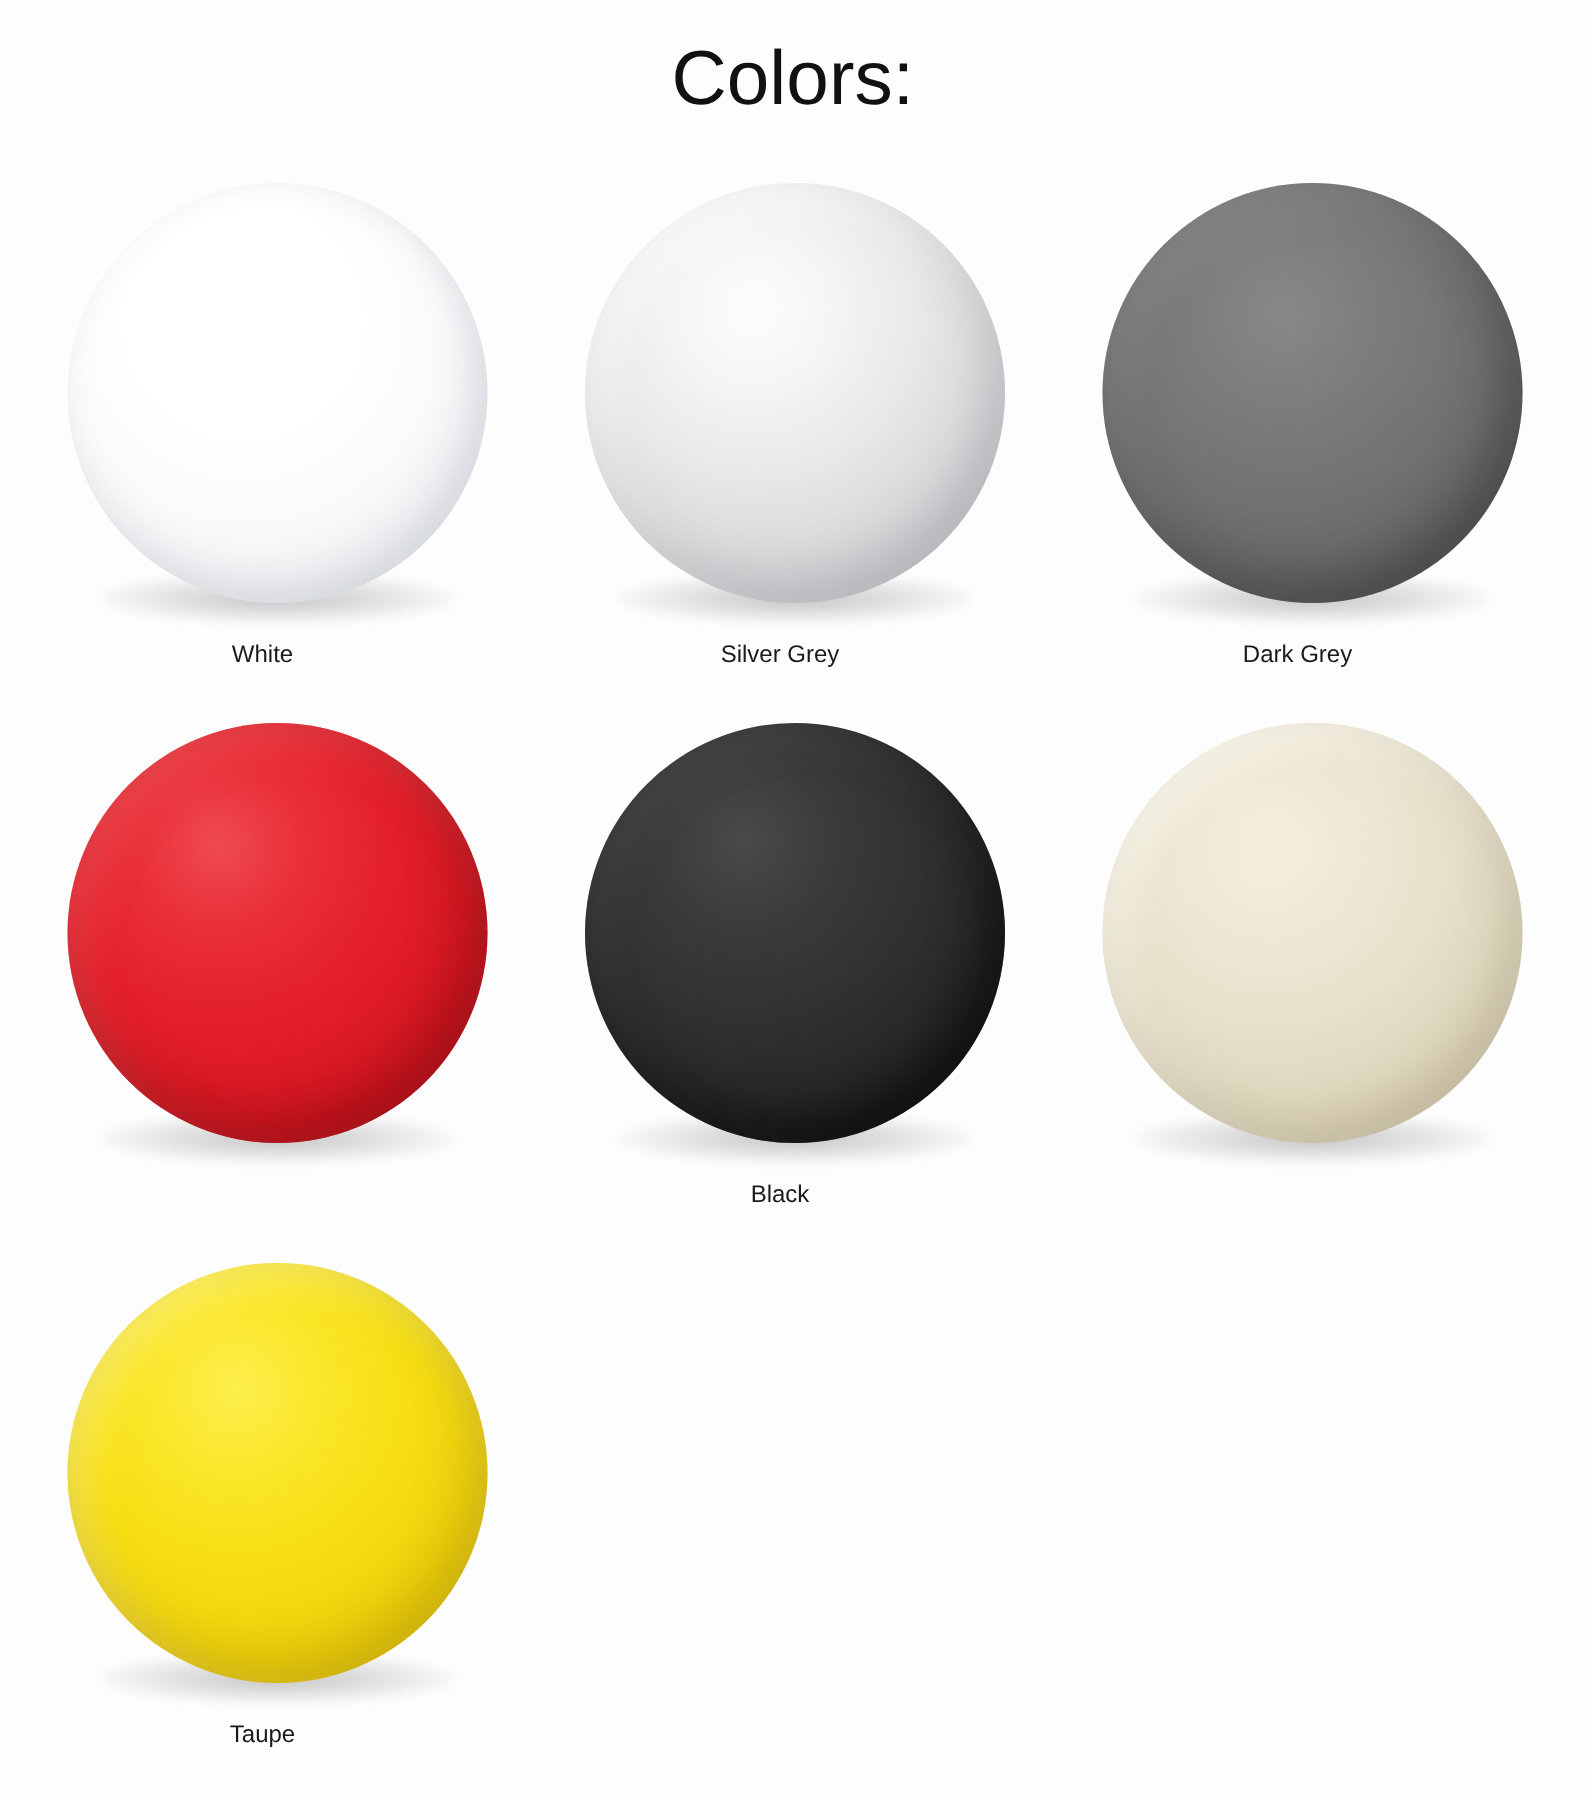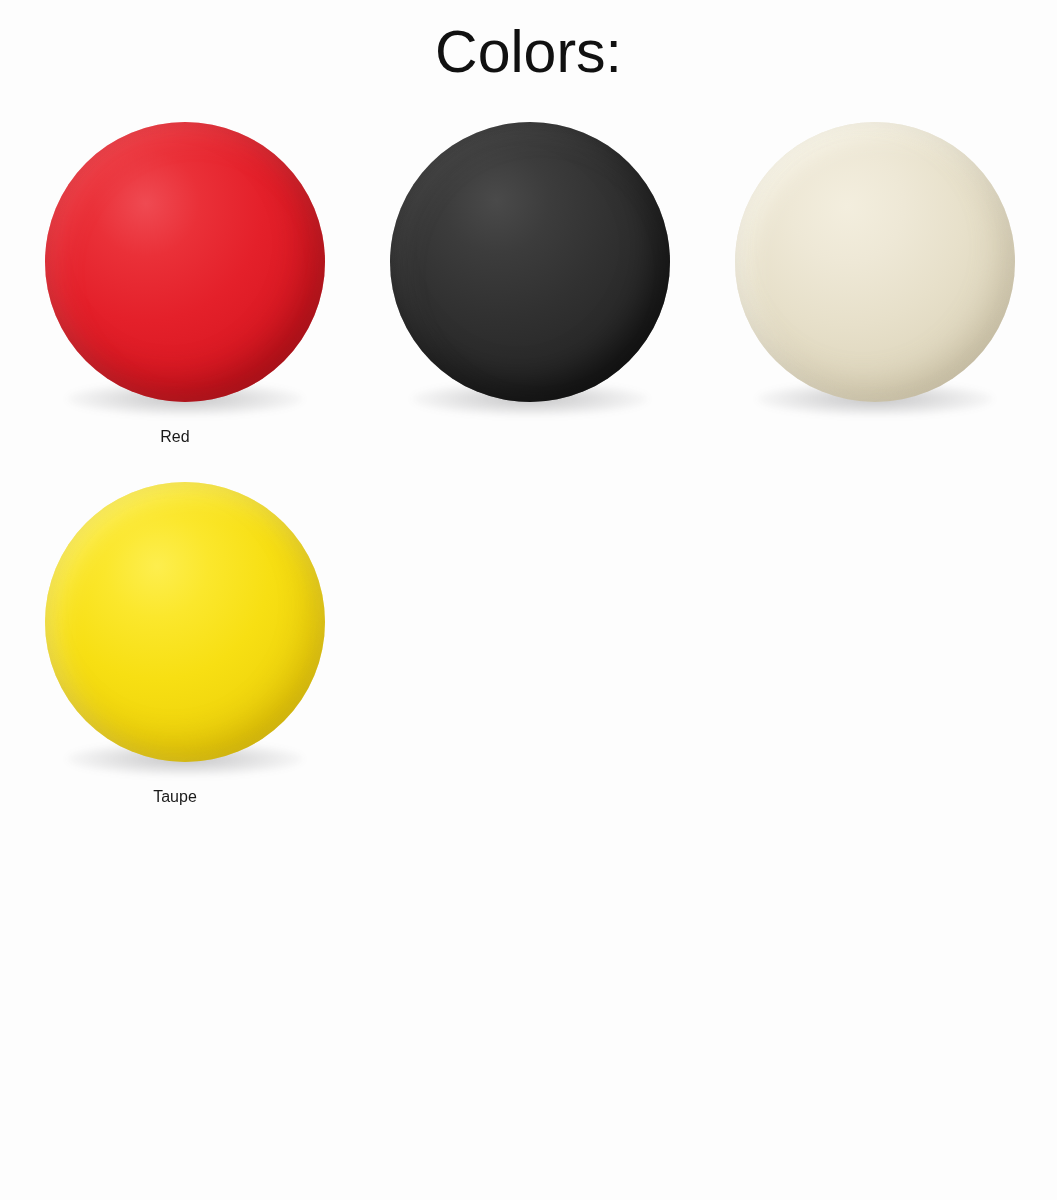--- a/index.html
+++ b/index.html
@@ -16,21 +16,21 @@
     position: relative;
   }
 
   
   .page-title {
     position: absolute;
     top: 22px;
     left: 0;
     width: 1057px;
     text-align: center;
-    font-size: 59px;
+    font-size: 51px;
     line-height: 60px;
     font-weight: 400;
     color: #111111;
     letter-spacing: 0px;
     font-family: "Liberation Sans", sans-serif;
   }
 
   
   .swatch-grid {
     position: absolute;
@@ -189,36 +189,63 @@
     font-family: "Liberation Sans", sans-serif;
   }
 </style>
 </head>
 <body>
 
 <div class="page-title">Colors:</div>
 
 <div class="swatch-grid">
 
-
   <div class="swatch-row">
 
     <div class="swatch-cell">
       <div class="sphere-wrap">
         <div class="sphere-shadow"></div>
+        <div class="sphere sphere-white"></div>
+      </div>
+      <div class="swatch-label">White</div>
+    </div>
+
+    <div class="swatch-cell">
+      <div class="sphere-wrap">
+        <div class="sphere-shadow"></div>
+        <div class="sphere sphere-silver-grey"></div>
+      </div>
+      <div class="swatch-label">Silver Grey</div>
+    </div>
+
+    <div class="swatch-cell">
+      <div class="sphere-wrap">
+        <div class="sphere-shadow"></div>
+        <div class="sphere sphere-dark-grey"></div>
+      </div>
+      <div class="swatch-label">Dark Grey</div>
+    </div>
+
+  </div>
+
+  <div class="swatch-row">
+
+    <div class="swatch-cell">
+      <div class="sphere-wrap">
+        <div class="sphere-shadow"></div>
         <div class="sphere sphere-red"></div>
       </div>
-      <div class="swatch-label">Red</div>
     </div>
 
     <div class="swatch-cell">
       <div class="sphere-wrap">
         <div class="sphere-shadow"></div>
         <div class="sphere sphere-black"></div>
       </div>
+      <div class="swatch-label">Black</div>
     </div>
 
     <div class="swatch-cell">
       <div class="sphere-wrap">
         <div class="sphere-shadow"></div>
         <div class="sphere sphere-taupe"></div>
       </div>
     </div>
 
   </div>

